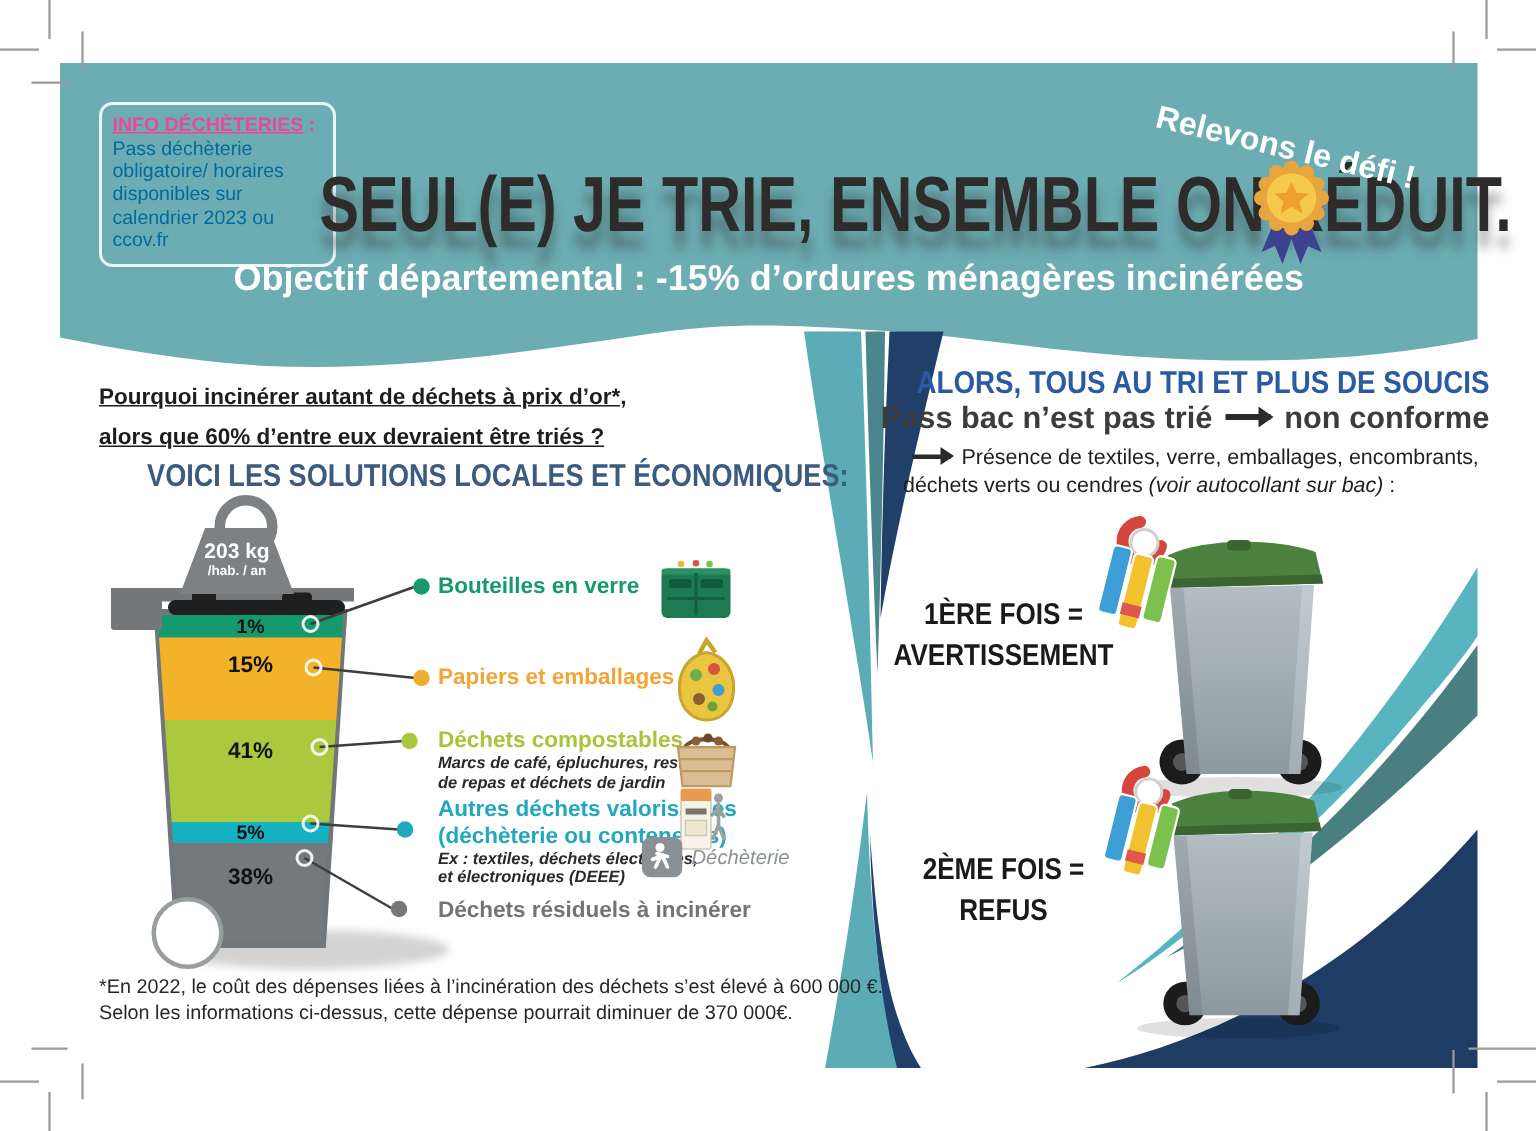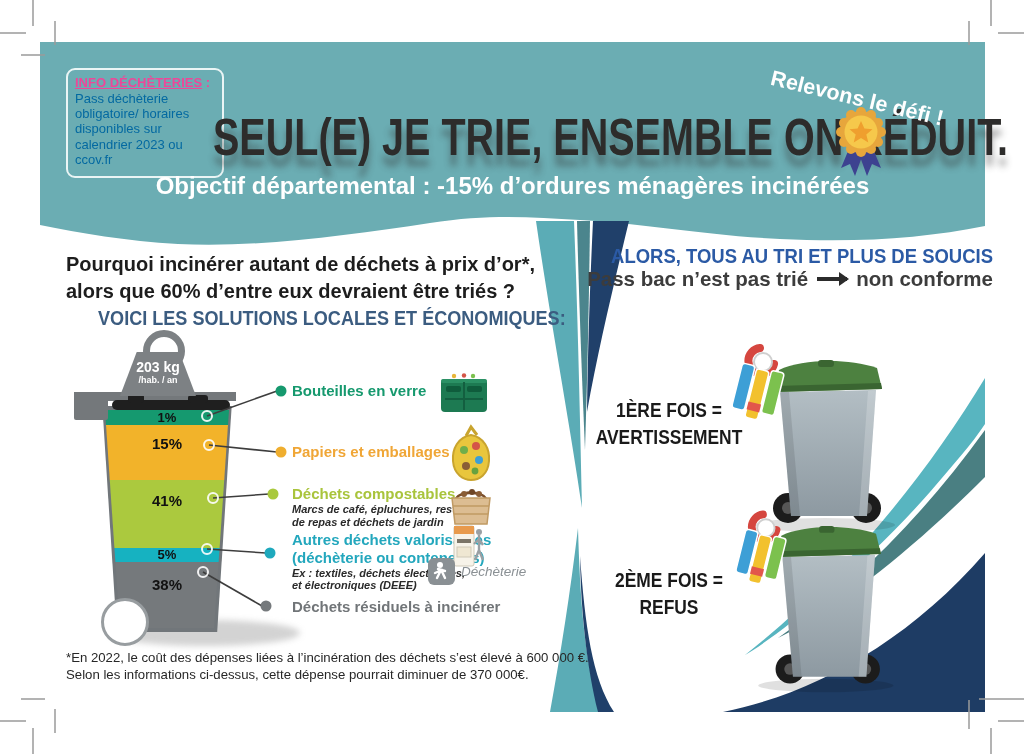--- a/index.html
+++ b/index.html
@@ -110,21 +110,21 @@
         <circle cx="11" cy="19" r="5"></circle>
         <circle cx="18" cy="11" r="5"></circle>
       <circle cx="28" cy="28" r="21"></circle>
     </g>
     <circle cx="28" cy="28" r="16.5" fill="#f6c84b"></circle>
     <path d="M28,17 L31.4,24.6 L39.5,25.2 L33.3,30.4 L35.3,38.5 L28,33.9 L20.7,38.5 L22.7,30.4 L16.5,25.2 L24.6,24.6 Z" fill="#ef9f2e"></path>
   </svg>
 
   <div class="abs" style="left:40px;top:172px;width:945px;text-align:center;font-size:24px;font-weight:bold;color:#fff;z-index:6;">Objectif départemental : -15% d’ordures ménagères incinérées</div>
 
-  <div class="abs" style="left:66px;top:251px;font-size:20px;font-weight:bold;color:#1d1d1d;line-height:27px;z-index:6;">
+  <div class="abs" style="left:66px;top:251px;font-size:15px;font-weight:bold;color:#1d1d1d;line-height:27px;z-index:6;text-decoration:underline;">
     <div>Pourquoi incinérer autant de déchets à prix d’or*,</div>
     <div>alors que 60% d’entre eux devraient être triés ?</div>
   </div>
 
   <div class="abs" style="left:60px;top:306px;width:480px;text-align:center;font-size:21px;font-weight:bold;color:#3b5c80;z-index:6;">
     <span class="cond" style="transform:scaleX(.86);">VOICI LES SOLUTIONS LOCALES ET ÉCONOMIQUES:</span>
   </div>
 
   <div class="abs" style="left:143px;top:330px;width:28px;height:28px;border:7px solid #7d8184;border-radius:50%;z-index:5;"></div>
   <div class="abs" style="left:120px;top:352px;width:76px;height:44px;background:#7d8184;z-index:6;
@@ -242,20 +242,23 @@
   </div>
 
   <div class="abs" style="left:585px;top:244px;width:410px;text-align:right;font-size:21px;font-weight:bold;color:#2b5aa5;z-index:6;">
     <span class="cond" style="transform:scaleX(.88);">ALORS, TOUS AU TRI ET PLUS DE SOUCIS</span>
   </div>
 
   <div class="abs" style="left:585px;top:267px;width:410px;text-align:center;font-size:20.5px;font-weight:bold;color:#3c3c3c;z-index:6;white-space:nowrap;">
     <span>Pass bac n’est pas trié</span><span class="arrow"></span><span>non conforme</span>
   </div>
 
+  <div class="abs" style="left:602px;top:296px;width:412px;font-size:14.3px;color:#1f1f1f;line-height:1.32;z-index:6;text-indent:6px;">
+    <span class="arrow small"></span><span>Présence de textiles, verre, emballages, encombrants, déchets verts ou cendres </span><i>(voir autocollant sur bac)</i><span> :</span>
+  </div>
 
   <div class="case-label" style="left:584px;top:397px;z-index:6;">
     <div>1ÈRE FOIS =</div>
     <div>AVERTISSEMENT</div>
   </div>
   <div class="case-label" style="left:584px;top:567px;z-index:6;">
     <div>2ÈME FOIS =</div>
     <div>REFUS</div>
   </div>
 

